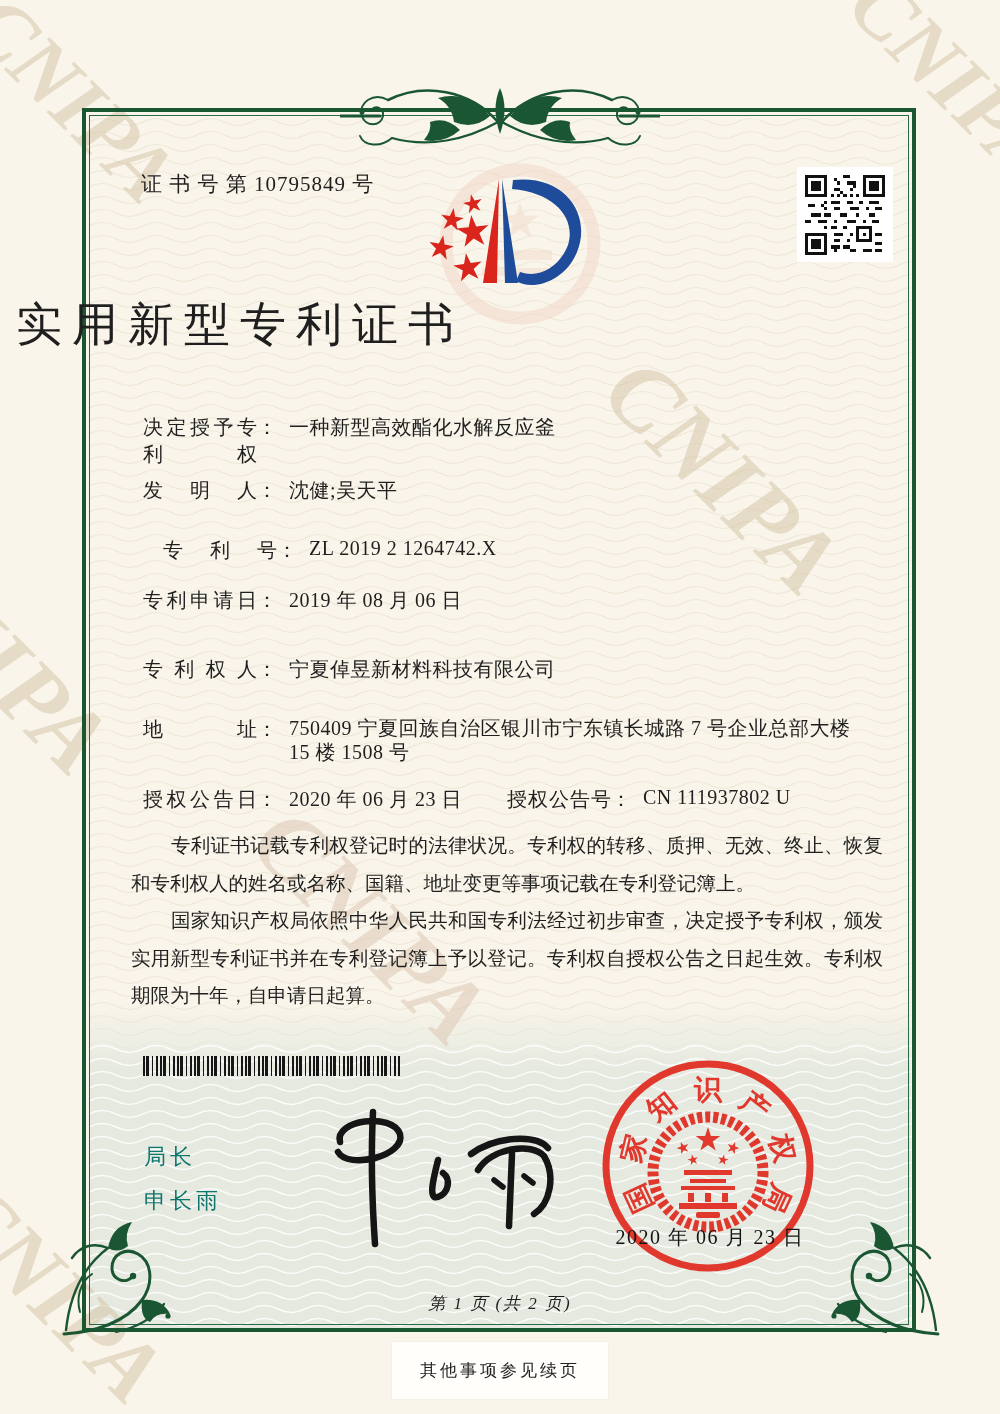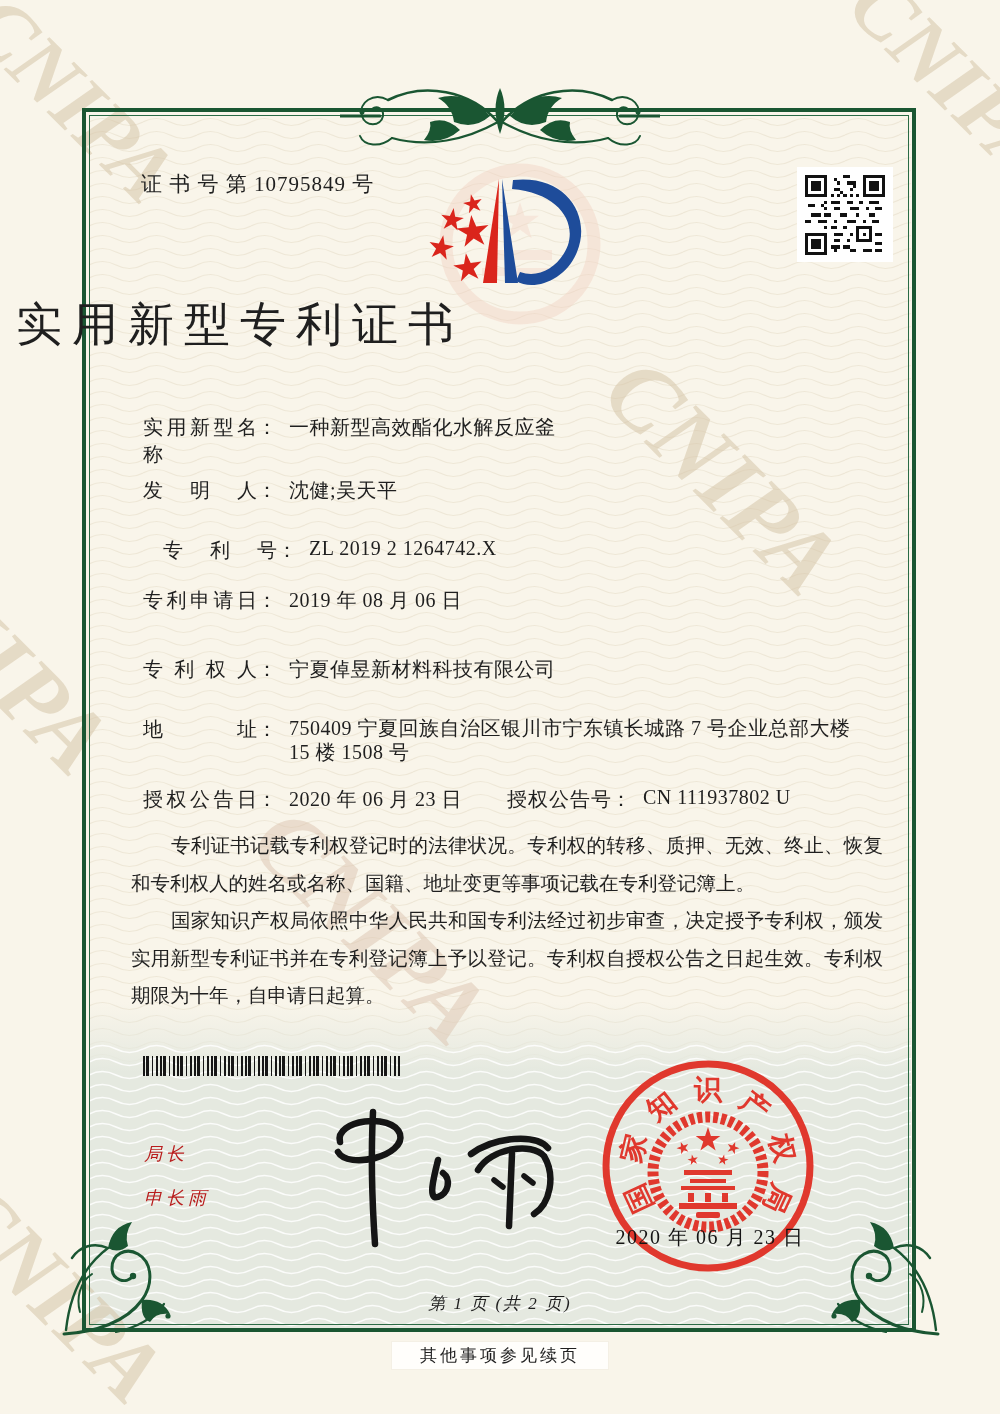--- a/index.html
+++ b/index.html
@@ -44,32 +44,32 @@
   .grant-right{position:absolute;left:507px;font-size:20px;z-index:4;display:flex;}
   .grant-right .flabel{width:104px;}
 
   .body-text{position:absolute;left:131px;top:827px;width:752px;z-index:4;}
   .body-text p{margin:0;font-size:19.5px;line-height:37.5px;text-indent:2.05em;text-align:justify;}
 
   .barcode{position:absolute;left:143px;top:1056px;width:257px;height:20px;z-index:4;
     background:repeating-linear-gradient(90deg,#161616 0 2px,transparent 2px 3px,#161616 3px 6px,transparent 6px 9px,#161616 9px 10px,transparent 10px 13px,#161616 13px 15px,transparent 15px 17px);}
 
   .director{position:absolute;left:144px;z-index:4;font-family:"Liberation Sans","DejaVu Sans",sans-serif;
-            font-size:18px;letter-spacing:4px;color:#b91c1c;font-style:italic;}
+            font-size:22px;letter-spacing:4px;color:#0f766e;}
   .director.t1{top:1142px;}
   .director.t2{top:1186px;}
   .signature{position:absolute;left:288px;top:1096px;z-index:4;}
 
   .seal{position:absolute;left:597px;top:1052px;z-index:5;opacity:.93;}
   .seal-date{position:absolute;left:612px;top:1224px;width:196px;text-align:center;font-size:20px;
              letter-spacing:1.5px;color:#141414;z-index:6;}
 
   .page-num{position:absolute;left:0;top:1292px;width:100%;text-align:center;font-size:17px;letter-spacing:2px;z-index:4;font-style:italic;}
   .cont-note{position:absolute;left:50%;transform:translateX(-50%);top:1342px;background:#fffefb;
-             padding:2px 28px;font-size:17px;letter-spacing:3px;z-index:4;box-shadow:0 0 0 1px rgba(0,0,0,0.02);}
+             padding:17px 28px;font-size:17px;letter-spacing:3px;z-index:4;box-shadow:0 0 0 1px rgba(0,0,0,0.02);}
 </style>
 </head>
 <body>
 
 <div class="page">
 
   <svg width="0" height="0" style="position:absolute">
     <defs>
       <pattern id="wavesWhite" width="54" height="13" patternUnits="userSpaceOnUse">
         <path d="M0,7 q13.5,-7 27,0 t27,0" fill="none" stroke="#ffffff" stroke-width="1.5" opacity="0.85"></path>
@@ -228,21 +228,21 @@
         <rect x="22" y="23" width="2" height="1"></rect>
       <rect x="9" y="23" width="1" height="1"></rect>
         <rect x="14" y="23" width="2" height="1"></rect>
         <rect x="18" y="23" width="3" height="1"></rect>
     </svg>
   </div>
 
   <div class="title">实用新型专利证书</div>
 
   <div class="frow" style="top:414px;">
-    <span class="flabel">实用新型名称</span>
+    <span class="flabel">决定授予专利权</span>
       <span class="fcolon">：</span>
     <span class="fvalue">一种新型高效酯化水解反应釜</span>
   </div>
   <div class="frow" style="top:477px;">
     <span class="flabel">发明人</span>
       <span class="fcolon">：</span>
     <span class="fvalue">沈健;吴天平</span>
   </div>
   <div class="frow" style="top:537px;margin-left:20px;">
     <span class="flabel">专利号</span>

